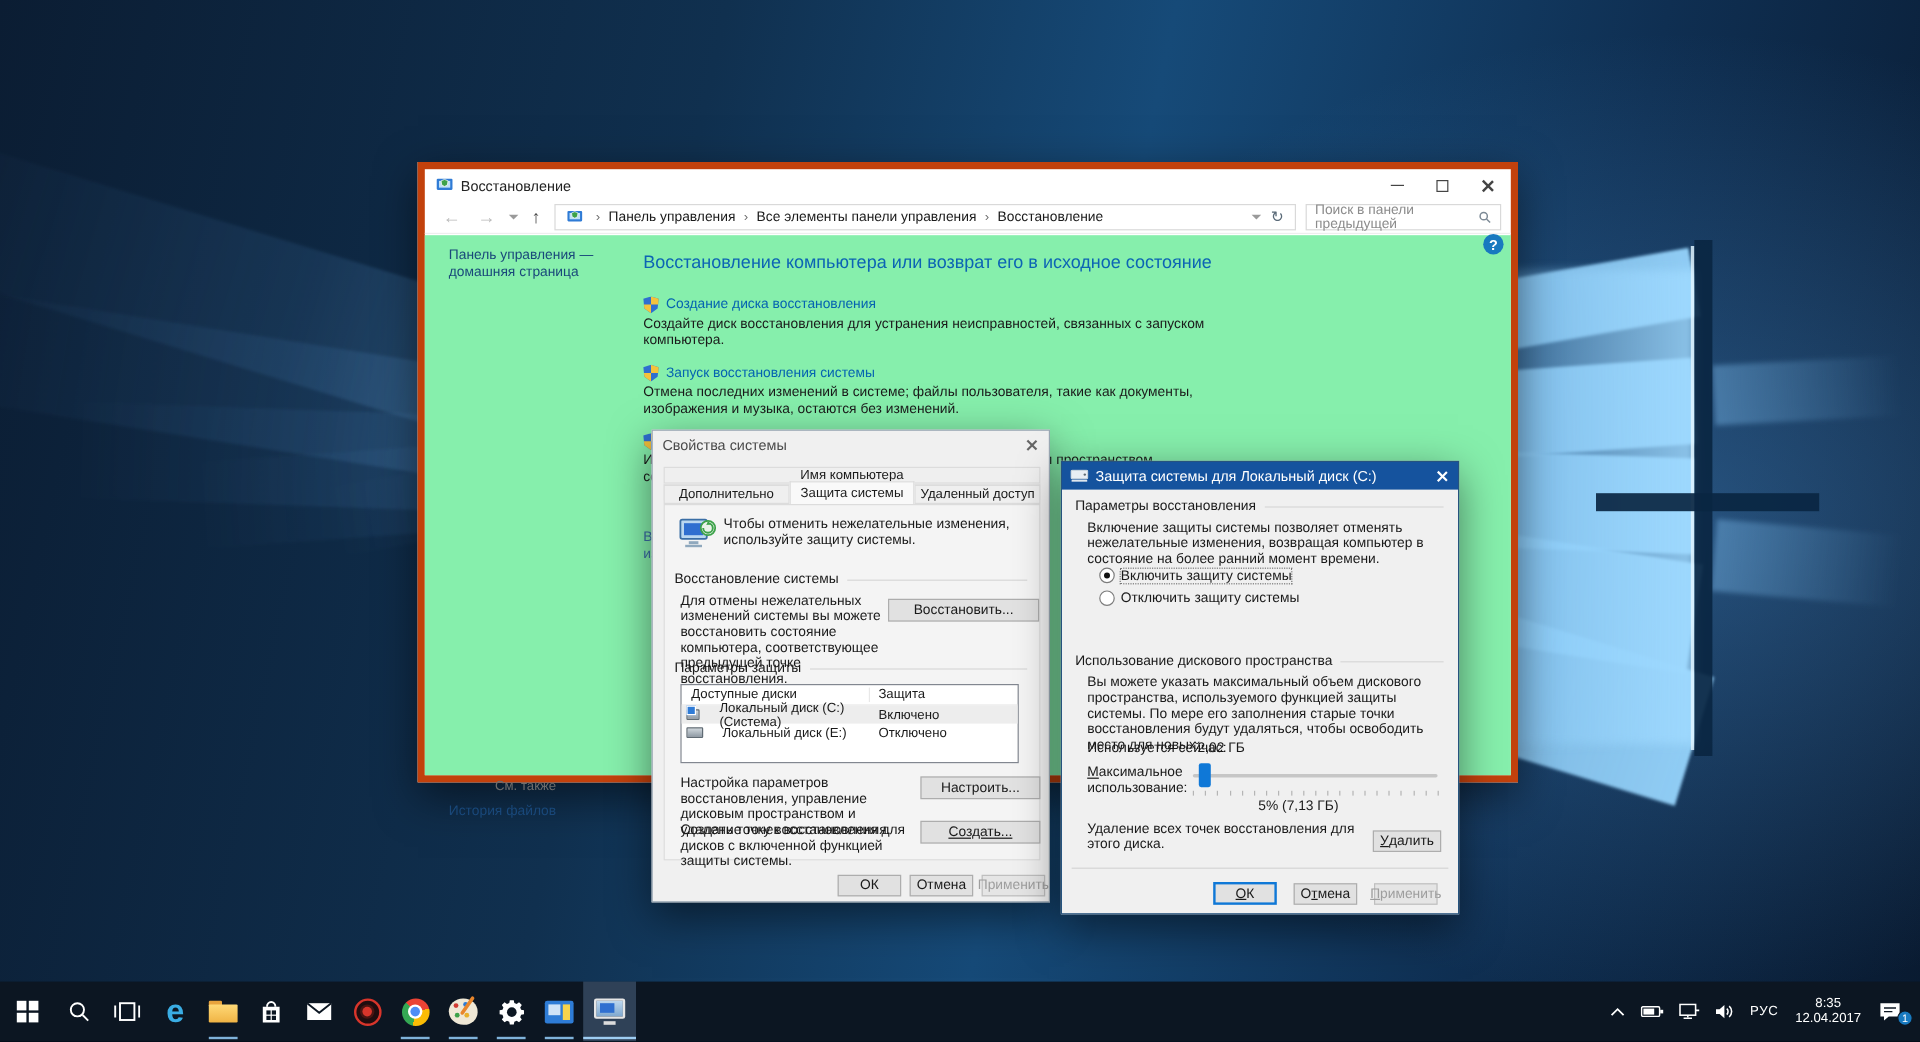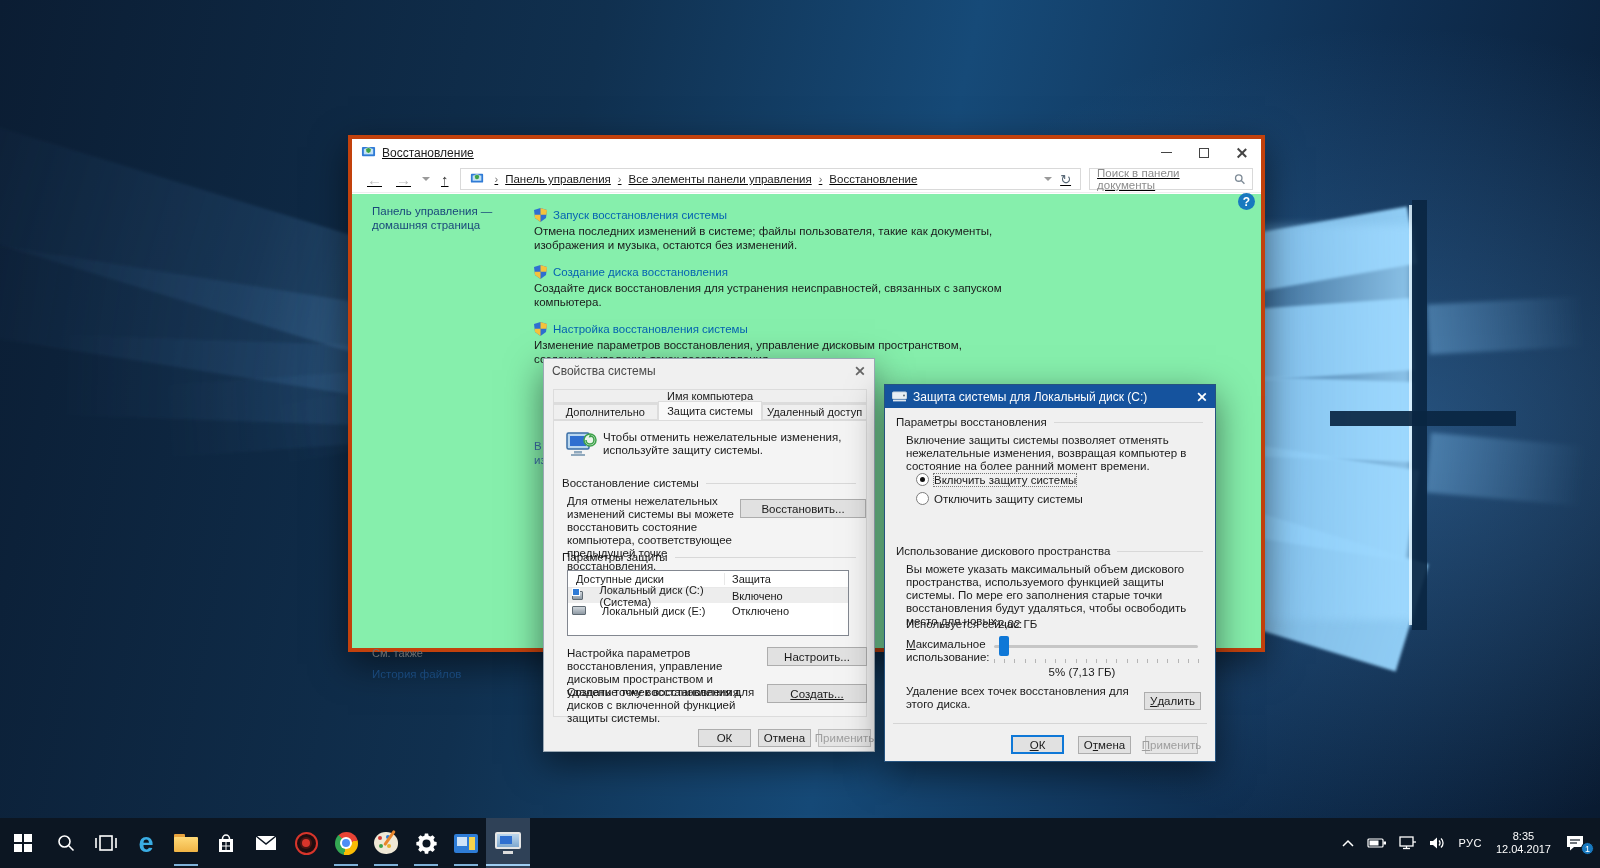--- a/index.html
+++ b/index.html
@@ -29,42 +29,42 @@
   .beam-r.r2{top:440px;height:60px;width:172px;transform:rotate(5deg);}
 
   
   .win,.dlg{position:absolute;background:#fff;box-shadow:0 12px 34px rgba(0,0,0,.5);}
   .csx{position:relative;width:12px;height:12px;display:inline-block;}
   .csx::before,.csx::after{content:'';position:absolute;left:5px;top:0;width:1.5px;height:12px;background:#444;}
   .csx::before{transform:rotate(45deg);}.csx::after{transform:rotate(-45deg);}
   .csx.white::before,.csx.white::after{background:#fff;}
 
   
-  .recovery{left:348px;top:135px;width:917px;height:517px;border:4px solid #c2410c;z-index:1;text-decoration:underline;}
+  .recovery{left:348px;top:135px;width:917px;height:517px;border:6px solid #c2410c;z-index:1;}
   .rc-title{height:27px;display:flex;align-items:center;padding-left:9px;font-size:12px;color:#222;}
   .rc-title .appico{width:15px;height:15px;margin-right:6px;}
   .rc-controls{margin-left:auto;display:flex;height:100%;}
   .rc-controls>div{width:38px;display:flex;align-items:center;justify-content:center;}
   .g-min{width:11px;height:1.5px;background:#444;}
   .g-max{width:10px;height:10px;border:1.2px solid #444;}
   .rc-toolbar{height:27px;display:flex;align-items:center;padding:0 8px;font-size:12px;color:#555;border-bottom:1px solid #eee;}
   .navg{color:#b9b9b9;font-size:15px;padding:0 7px;}
   .navg.dark{color:#3e3e3e;}
   .tri-dn{width:0;height:0;border-left:4px solid transparent;border-right:4px solid transparent;border-top:4px solid #9a9a9a;margin:0 4px;}
   .addr{width:630px;height:22px;border:1px solid #d9d9d9;display:flex;align-items:center;padding:0 5px;margin-left:4px;font-size:11.5px;color:#1a1a1a;}
   .addr .appico{width:14px;height:14px;margin:0 4px;}
   .crumb-sep{color:#6a6a6a;padding:0 7px;font-size:11px;}
   .addr .spacer{flex:1;}
   .refresh{color:#5a6a78;font-size:13px;padding:0 4px;}
   .searchbox{width:166px;height:22px;border:1px solid #d9d9d9;margin-left:8px;display:flex;align-items:center;justify-content:space-between;padding:0 7px;font-size:11.5px;color:#8c8c8c;}
   .rc-body{position:absolute;top:55px;left:0;right:0;bottom:0;background:#86efac;}
   .rc-side{position:absolute;left:0;top:0;width:182px;height:100%;padding:10px 0 0 20px;font-size:11.5px;}
   .home-link{color:#19487a;width:132px;line-height:14px;}
   .side-bottom{position:absolute;left:20px;top:453px;}
-  .see-also{color:#6d6d6d;font-size:11px;}
+  .see-also{color:#6d6d6d;font-size:11px;text-align:right;}
   .file-history{color:#19487a;font-size:11.5px;margin-top:9px;}
   .rc-main{position:absolute;left:182px;top:0;right:0;bottom:0;padding-top:14px;}
   .rc-heading{font-size:15px;color:#0c64b4;font-weight:400;margin:0 0 20px 0;}
   .task-item{margin-bottom:13px;}
   .task-title{display:flex;align-items:center;gap:6px;font-size:11.5px;color:#0563b1;}
   .task-desc{font-size:11.5px;color:#1a1a1a;margin-top:3px;width:468px;line-height:13.5px;}
   .frag{position:absolute;font-size:11.5px;color:#3b6ea5;}
   .frag.f1{left:182px;top:246px;}
   .frag.f2{left:182px;top:260px;}
   .helpbtn{position:absolute;right:6px;top:54px;width:17px;height:17px;border-radius:50%;background:#1879bf;color:#fff;
@@ -226,57 +226,58 @@
         <span>Панель управления</span>
         <span class="crumb-sep">›</span>
         <span>Все элементы панели управления</span>
         <span class="crumb-sep">›</span>
         <span>Восстановление</span>
         <span class="spacer"></span>
         <span class="tri-dn"></span>
         <span class="refresh">↻</span>
       </div>
       <div class="searchbox">
-        <span>Поиск в панели документы</span>
+        <span>Поиск в панели предыдущей</span>
         <svg width="12" height="12" viewBox="0 0 12 12">
             <circle cx="5" cy="5" r="3.4" fill="none" stroke="#7d8a96" stroke-width="1.4"></circle>
             <line x1="7.6" y1="7.6" x2="11" y2="11" stroke="#7d8a96" stroke-width="1.4"></line>
           </svg>
       </div>
     </div>
     <div class="rc-body">
       <div class="rc-side">
         <div class="home-link">Панель управления — домашняя страница</div>
         <div class="side-bottom">
           <div class="see-also">См. также</div>
           <div class="file-history">История файлов</div>
         </div>
       </div>
       <div class="rc-main">
+        <h1 class="rc-heading">Восстановление компьютера или возврат его в исходное состояние</h1>
+        <div class="task-item">
+          <div class="task-title">
+            <svg class="shield" width="13" height="14" viewBox="0 0 13 14">
+                <path d="M6.5 0 L13 2 L12 10 L6.5 14 L1 10 L0 2 Z" fill="#2f6fd0"></path>
+                <path d="M6.5 0 L13 2 L12.5 6.8 L6.5 6.8 Z" fill="#f5c33b"></path>
+                <path d="M6.5 6.8 L0.6 6.8 L1 10 L6.5 14 Z" fill="#f5c33b"></path>
+              </svg>
+            <a>Создание диска восстановления</a>
+          </div>
+          <div class="task-desc">Создайте диск восстановления для устранения неисправностей, связанных с запуском компьютера.</div>
+        </div>
         <div class="task-item">
           <div class="task-title">
             <svg class="shield" width="13" height="14" viewBox="0 0 13 14">
                 <path d="M6.5 0 L13 2 L12 10 L6.5 14 L1 10 L0 2 Z" fill="#2f6fd0"></path>
                 <path d="M6.5 0 L13 2 L12.5 6.8 L6.5 6.8 Z" fill="#f5c33b"></path>
                 <path d="M6.5 6.8 L0.6 6.8 L1 10 L6.5 14 Z" fill="#f5c33b"></path>
               </svg>
             <a>Запуск восстановления системы</a>
           </div>
           <div class="task-desc">Отмена последних изменений в системе; файлы пользователя, такие как документы, изображения и музыка, остаются без изменений.</div>
-        </div>
-        <div class="task-item">
-          <div class="task-title">
-            <svg class="shield" width="13" height="14" viewBox="0 0 13 14">
-                <path d="M6.5 0 L13 2 L12 10 L6.5 14 L1 10 L0 2 Z" fill="#2f6fd0"></path>
-                <path d="M6.5 0 L13 2 L12.5 6.8 L6.5 6.8 Z" fill="#f5c33b"></path>
-                <path d="M6.5 6.8 L0.6 6.8 L1 10 L6.5 14 Z" fill="#f5c33b"></path>
-              </svg>
-            <a>Создание диска восстановления</a>
-          </div>
-          <div class="task-desc">Создайте диск восстановления для устранения неисправностей, связанных с запуском компьютера.</div>
         </div>
         <div class="task-item">
           <div class="task-title">
             <svg class="shield" width="13" height="14" viewBox="0 0 13 14">
                 <path d="M6.5 0 L13 2 L12 10 L6.5 14 L1 10 L0 2 Z" fill="#2f6fd0"></path>
                 <path d="M6.5 0 L13 2 L12.5 6.8 L6.5 6.8 Z" fill="#f5c33b"></path>
                 <path d="M6.5 6.8 L0.6 6.8 L1 10 L6.5 14 Z" fill="#f5c33b"></path>
               </svg>
             <a>Настройка восстановления системы</a>
           </div>

